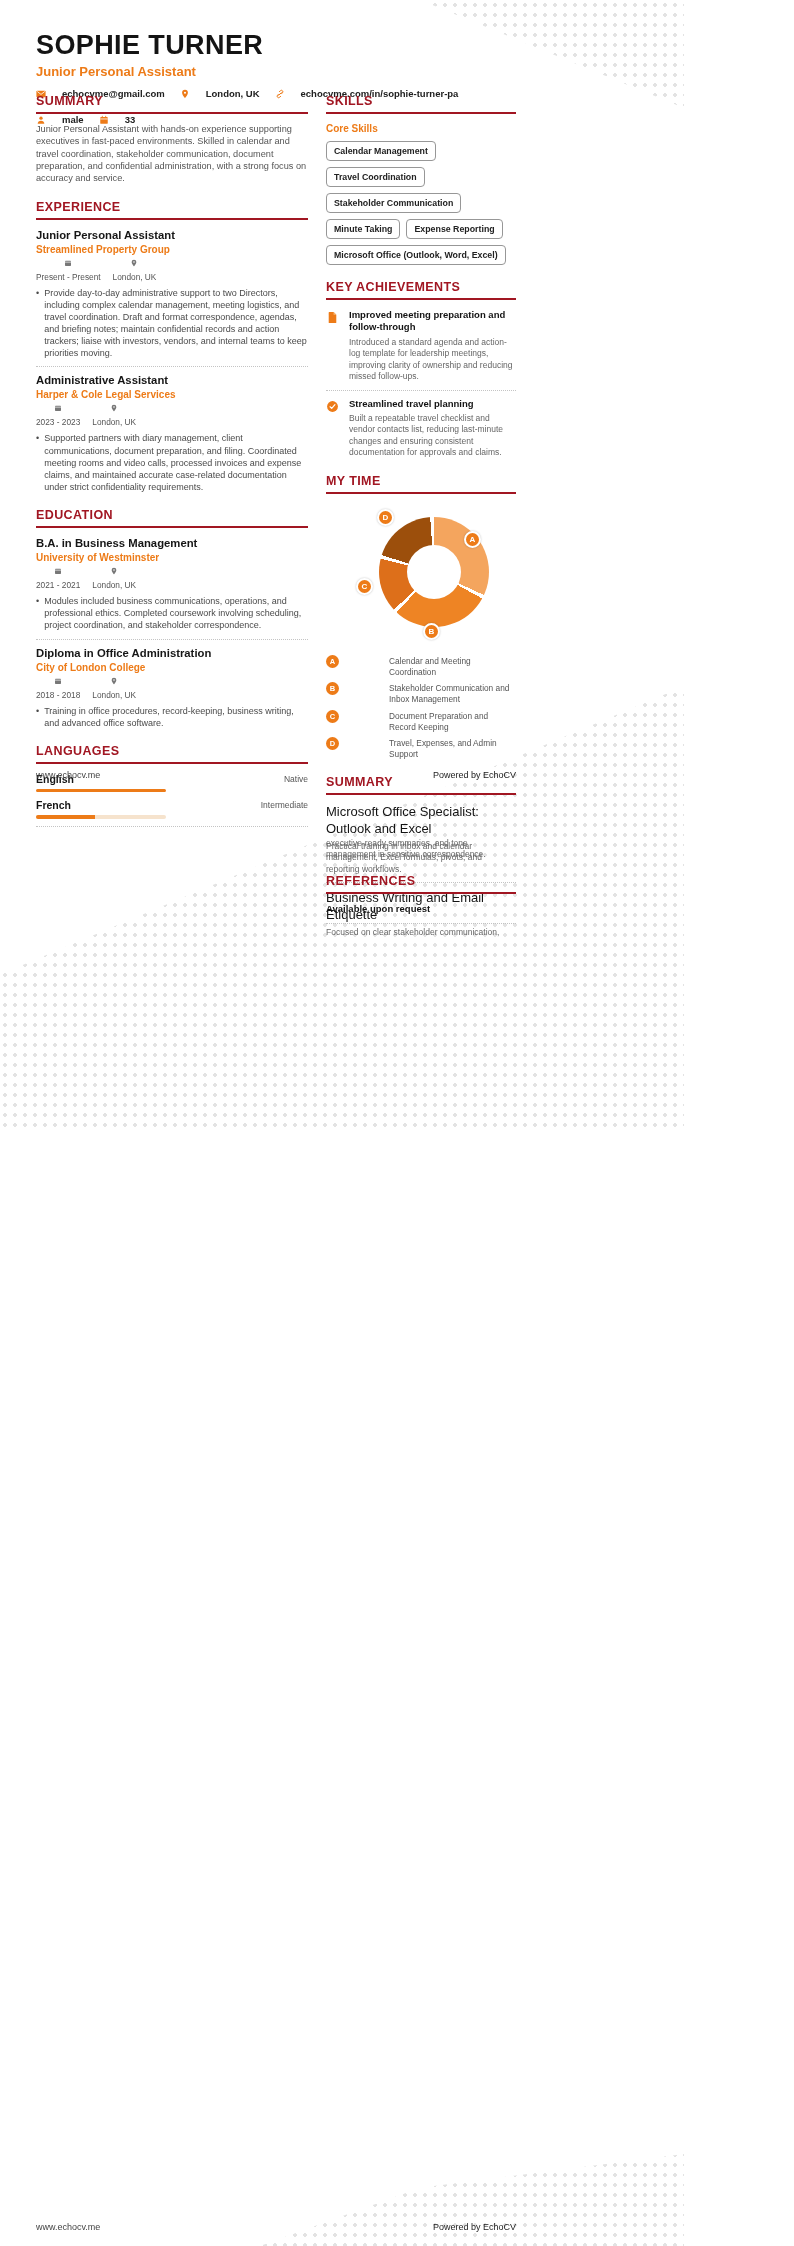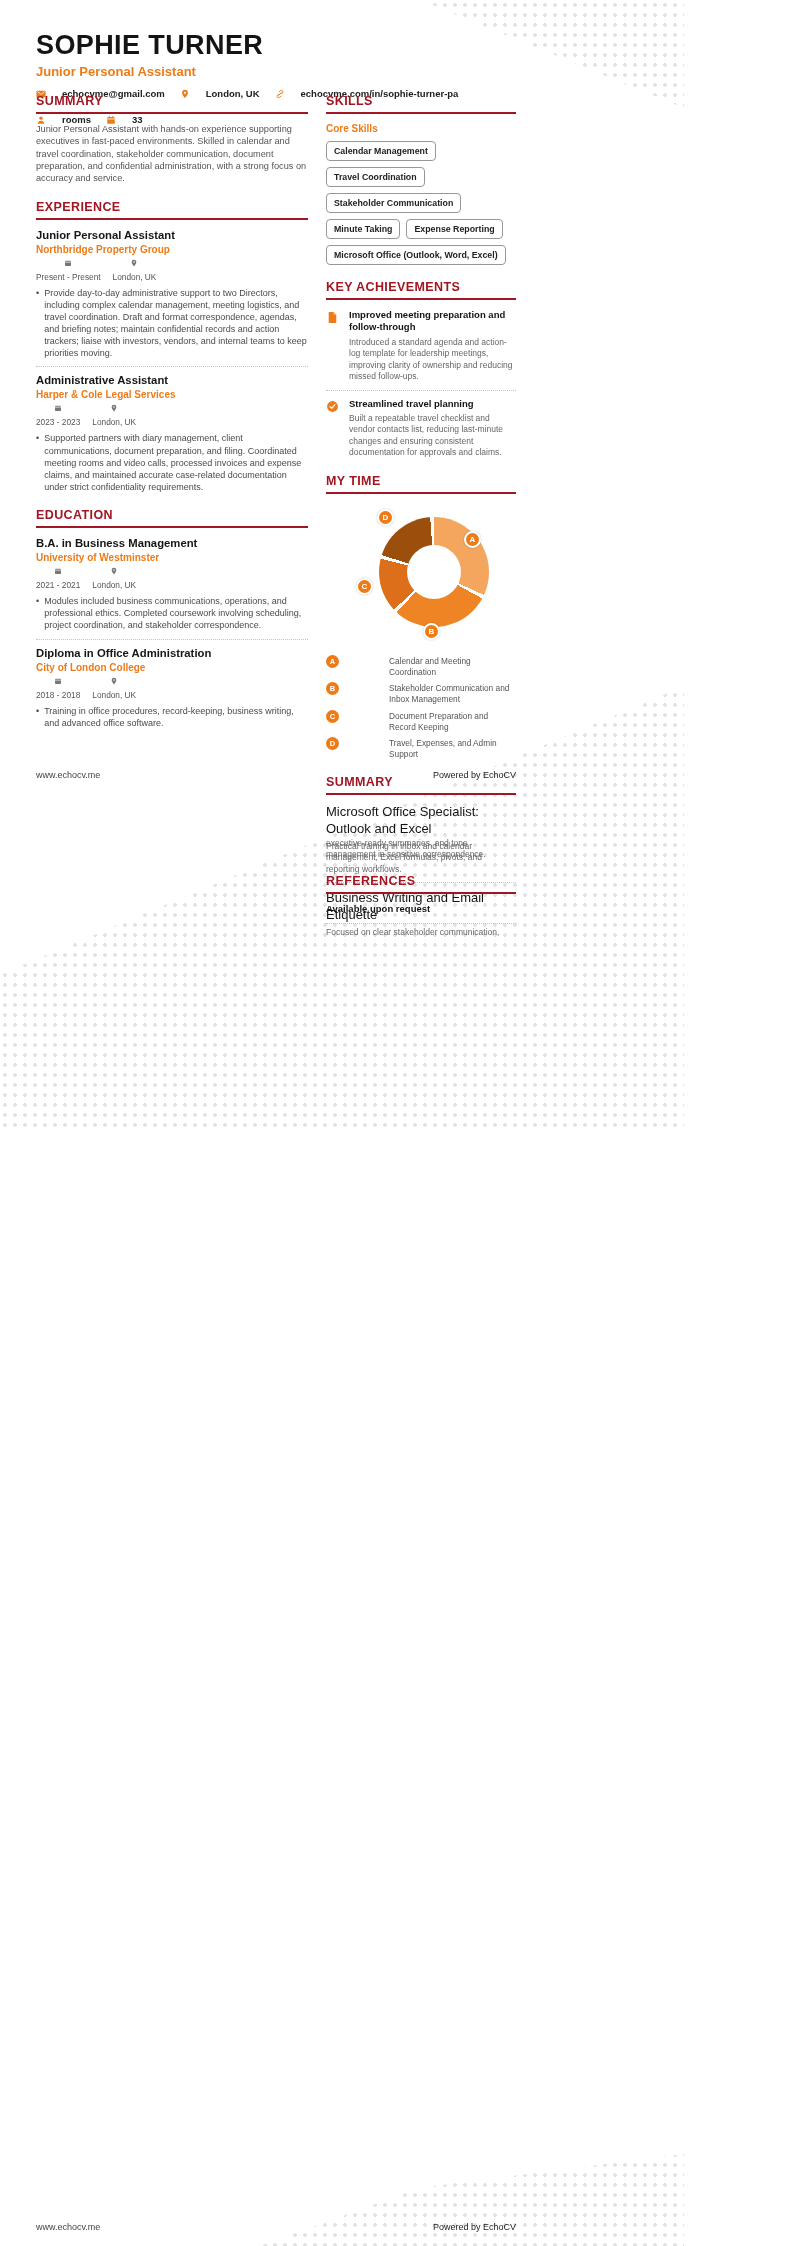--- a/index.html
+++ b/index.html
@@ -148,21 +148,21 @@
         </span>
         <span>echocvme.com/in/sophie-turner-pa</span>
       </span>
       <span class="contact">
         <span>
           <svg width="10" height="10" viewBox="0 0 24 24">
               <circle cx="12" cy="7.5" r="4" fill="#ED7B18"></circle>
               <path d="M4 21c0-4.4 3.6-7.5 8-7.5s8 3.1 8 7.5z" fill="#ED7B18"></path>
             </svg>
         </span>
-        <span>rooms</span>
+        <span>male</span>
       </span>
       <span class="contact">
         <span>
           <svg width="10" height="10" viewBox="0 0 24 24">
               <rect x="3" y="5" width="18" height="16" rx="2" fill="#ED7B18"></rect>
               <path d="M3 9.5h18" stroke="#fff" stroke-width="2"></path>
               <path d="M8 3v3M16 3v3" stroke="#ED7B18" stroke-width="2" stroke-linecap="round"></path>
             </svg>
         </span>
         <span>33</span>
@@ -175,21 +175,21 @@
     <div class="section">
       <div class="sec-h">SUMMARY</div>
       <div class="body-text">Junior Personal Assistant with hands-on experience supporting executives in fast-paced environments. Skilled in calendar and travel coordination, stakeholder communication, document preparation, and confidential administration, with a strong focus on accuracy and service.</div>
     </div>
 
     <div class="section">
       <div class="sec-h">EXPERIENCE</div>
 
       <div>
         <div class="e-title">Junior Personal Assistant</div>
-        <div class="e-sub">Northbridge Property Group</div>
+        <div class="e-sub">Streamlined Property Group</div>
         <div class="e-meta">
           <span class="mi">
               <span><svg width="8" height="8" viewBox="0 0 24 24">
                   <rect x="3" y="5" width="18" height="16" rx="2" fill="#777"></rect>
                   <path d="M3 9.5h18" stroke="#fff" stroke-width="2"></path>
                 </svg></span>
               <span>Present - Present</span>
             </span>
           <span class="mi">
               <span><svg width="8" height="8" viewBox="0 0 24 24">
@@ -276,20 +276,44 @@
               <span>London, UK</span>
             </span>
         </div>
         <div class="e-bullet">
             <span class="dot">•</span>
             <span>Training in office procedures, record-keeping, business writing, and advanced office software.</span>
           </div>
       </div>
     </div>
 
+    <div class="section">
+      <div class="sec-h">LANGUAGES</div>
+
+      <div class="lang">
+        <div class="lang-row">
+          <span class="lang-name">English</span>
+          <span class="lang-level">Native</span>
+        </div>
+        <div class="lang-bar">
+            <div class="lang-fill" style="width: 100%;"></div>
+          </div>
+      </div>
+
+      <div class="lang">
+        <div class="lang-row">
+          <span class="lang-name">French</span>
+          <span class="lang-level">Intermediate</span>
+        </div>
+        <div class="lang-bar">
+            <div class="lang-fill" style="width: 45%;"></div>
+          </div>
+      </div>
+      <div class="dotline"></div>
+    </div>
   </div>
 
   <div class="col-right">
 
     <div class="section">
       <div class="sec-h">SKILLS</div>
       <div class="group-label">Core Skills</div>
       <div class="chips">
         <span class="chip">Calendar Management</span>
         <span class="chip">Travel Coordination</span>

